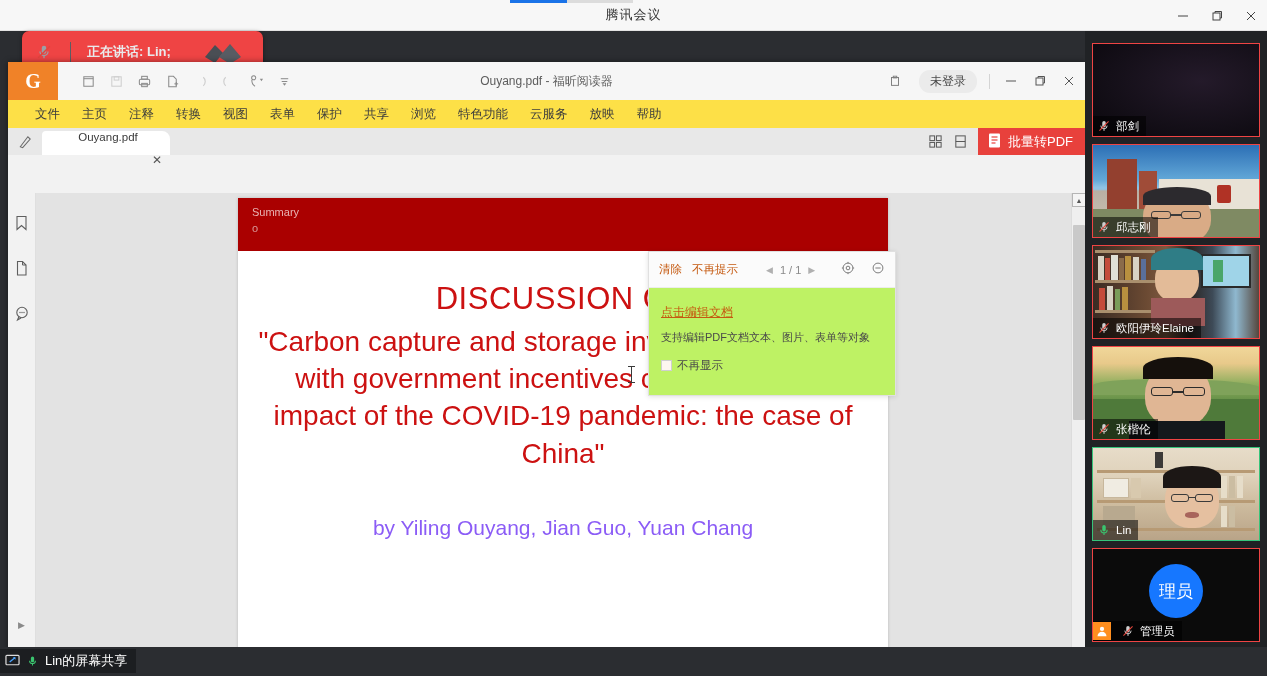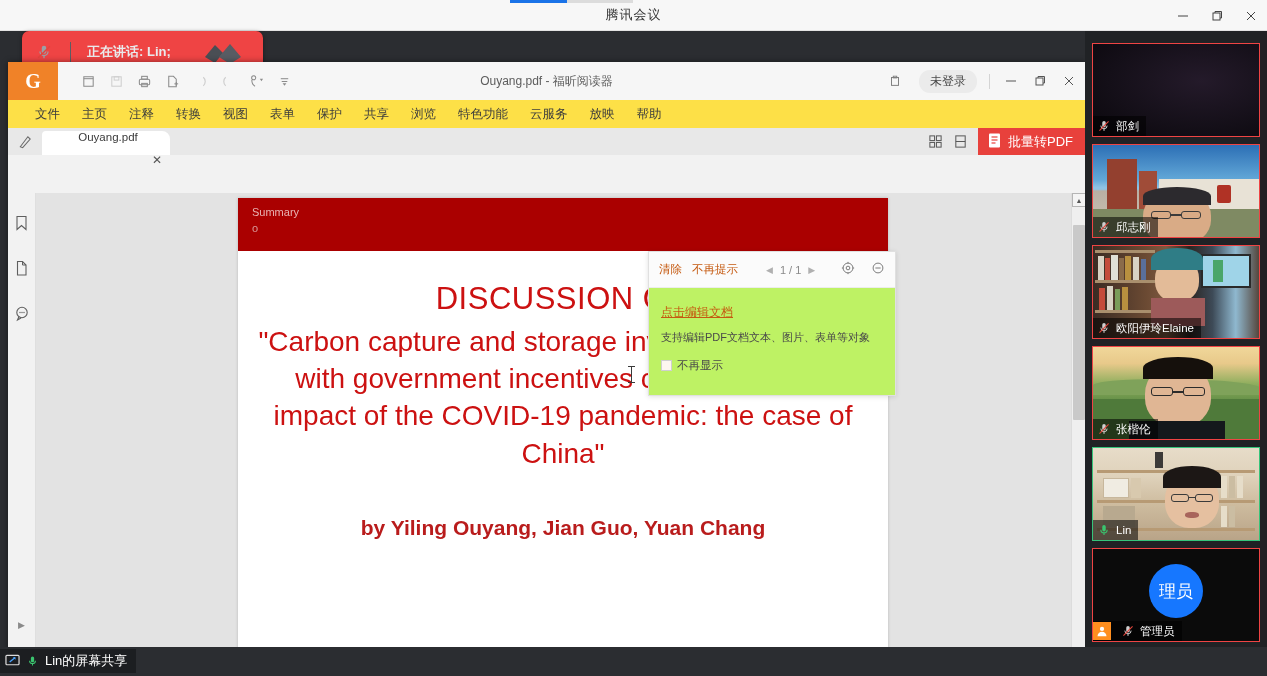--- a/index.html
+++ b/index.html
@@ -154,23 +154,22 @@
     text-align:center; color:#cc1111; font-size:31px; margin-top:30px;
     font-family:"Liberation Sans Narrow","Liberation Sans",sans-serif;
     letter-spacing:.5px;
   }
   .slide-quote {
     text-align:center; color:#cc1111; font-size:28px; line-height:1.33; margin-top:6px;
     padding: 0 16px;
     font-family:"Liberation Sans Narrow","Liberation Sans",sans-serif;
   }
   .slide-authors {
-    text-align:center; color:#b91c1c; font-size:21px; margin-top:44px;
+    text-align:center; color:#8b5cf6; font-size:21px; margin-top:44px;
     font-family:"Liberation Sans Narrow","Liberation Sans",sans-serif;
-    font-weight:bold;
   }
   .text-cursor {
     position:absolute; left:393px; top:168px; width:1px; height:17px; background:#3a3a3a;
   }
   .text-cursor::before, .text-cursor::after{
     content:""; position:absolute; left:-3px; width:7px; height:1px; background:#3a3a3a;
   }
   .text-cursor::before{ top:0;} .text-cursor::after{ bottom:0;}
 
   

